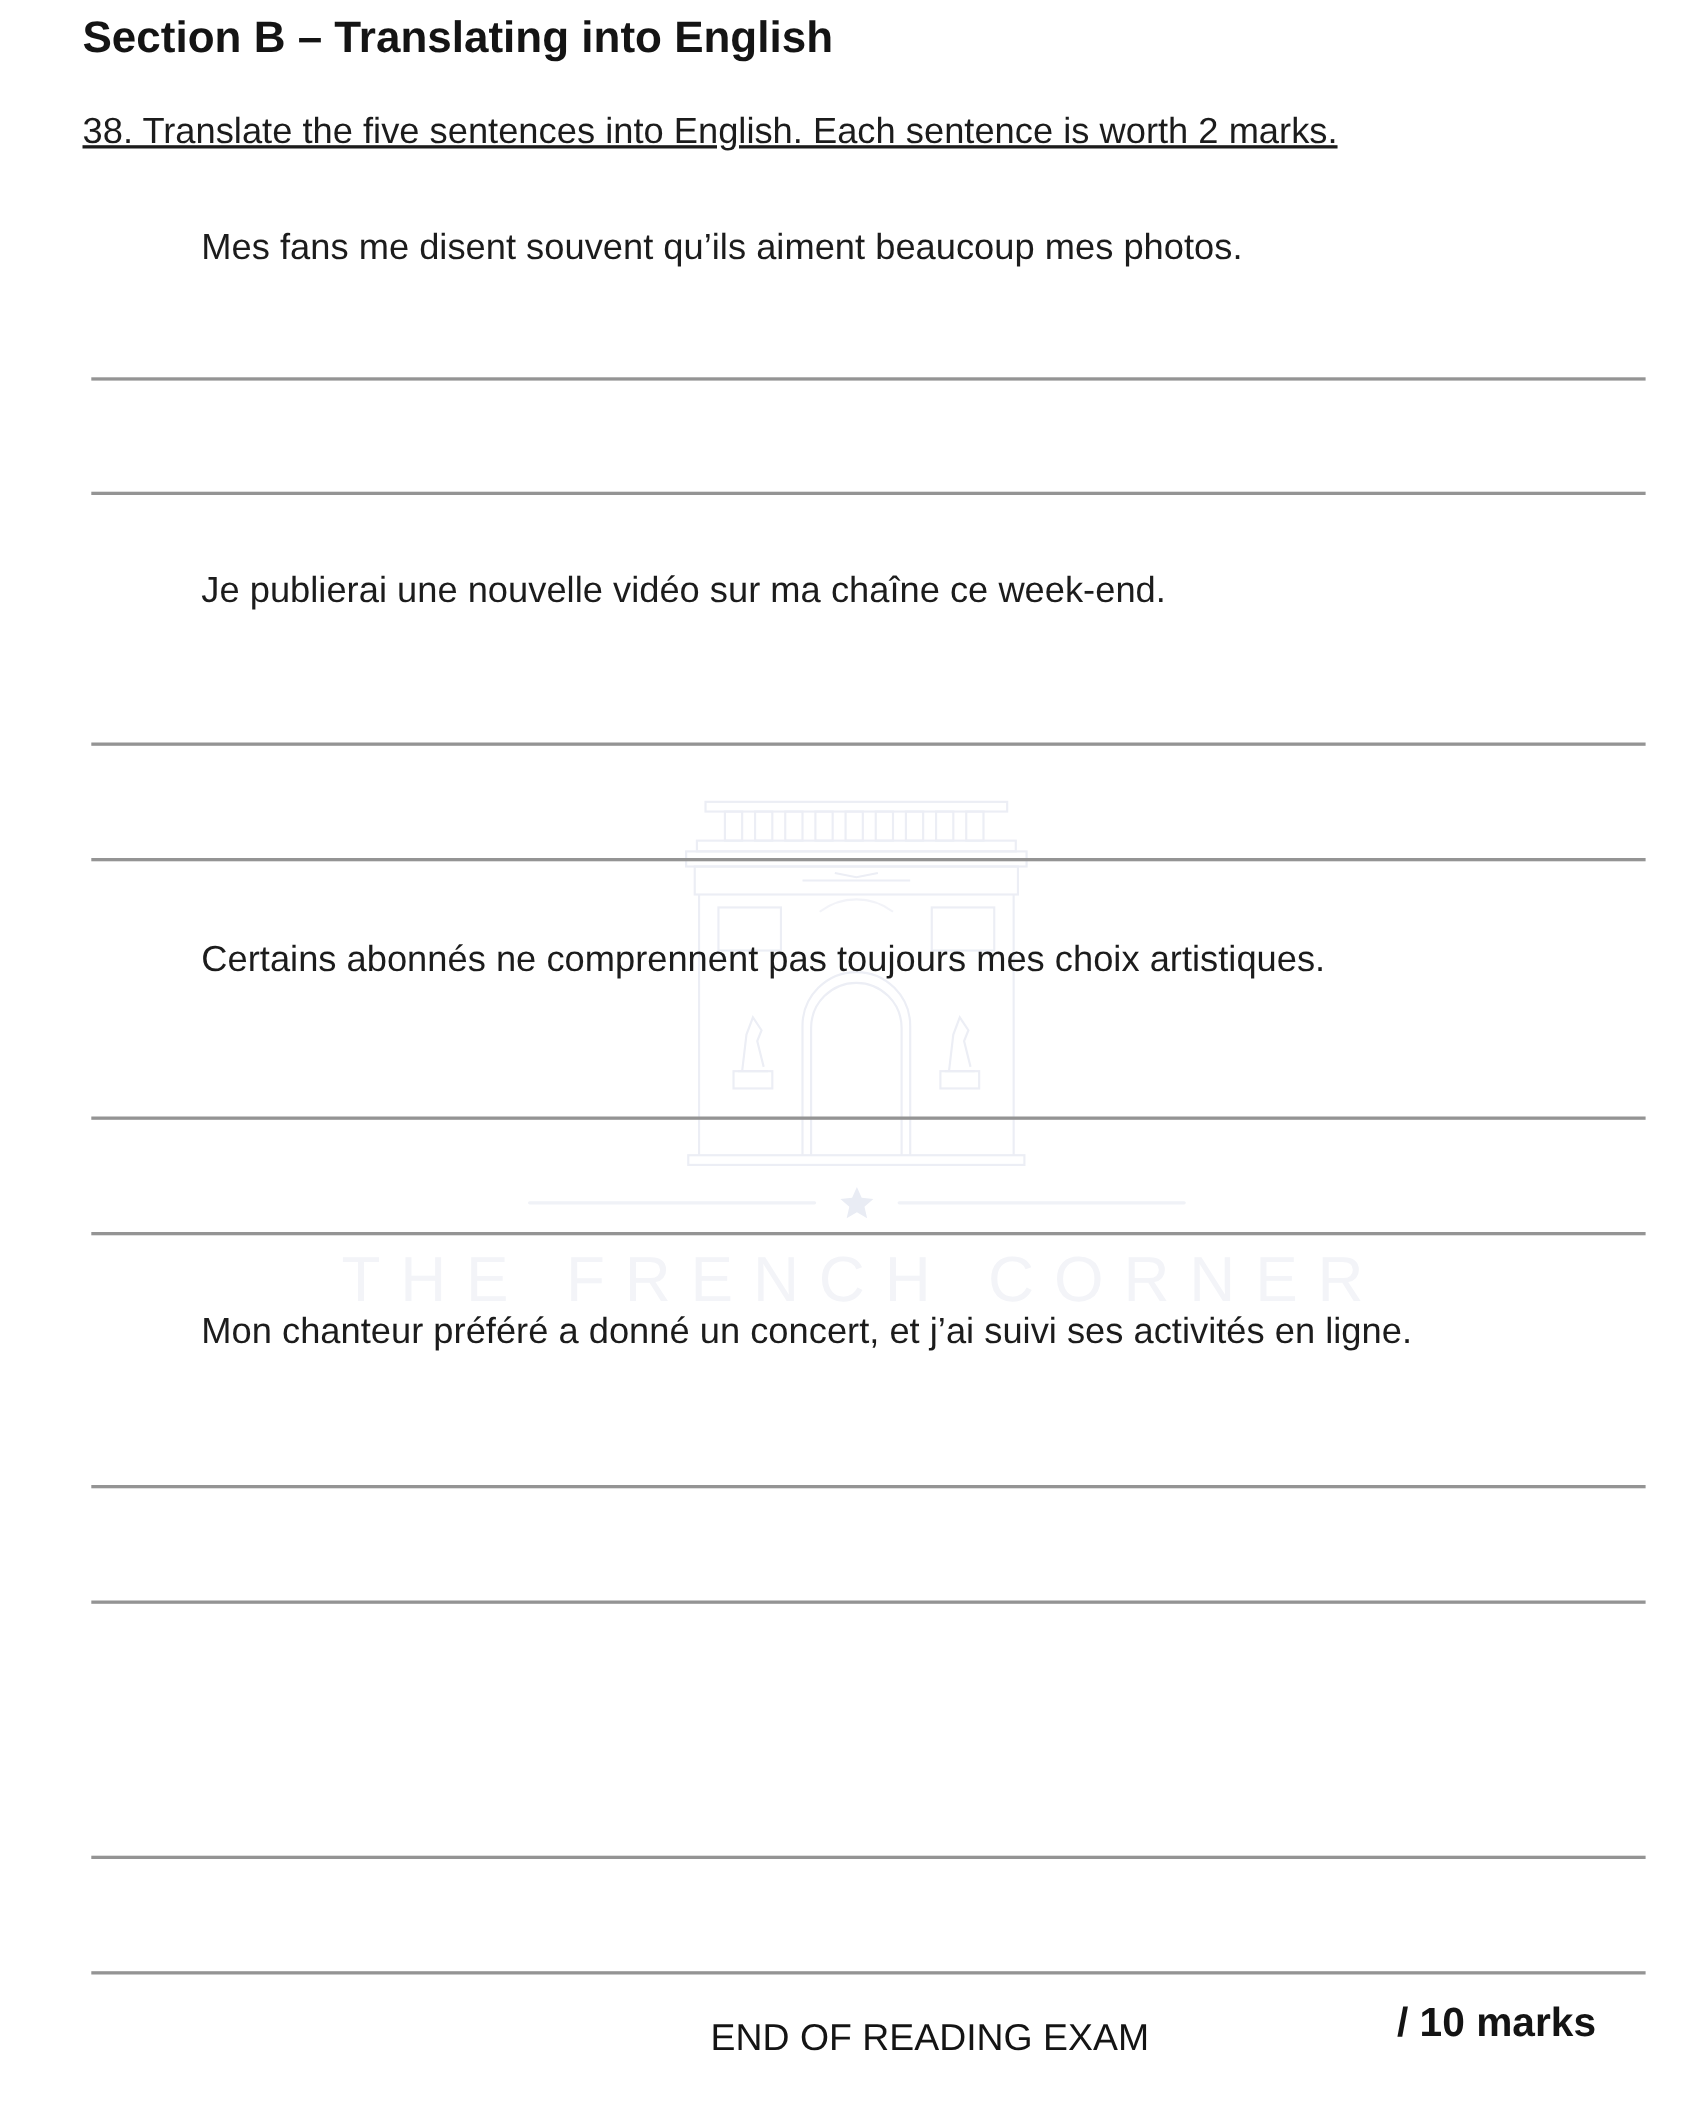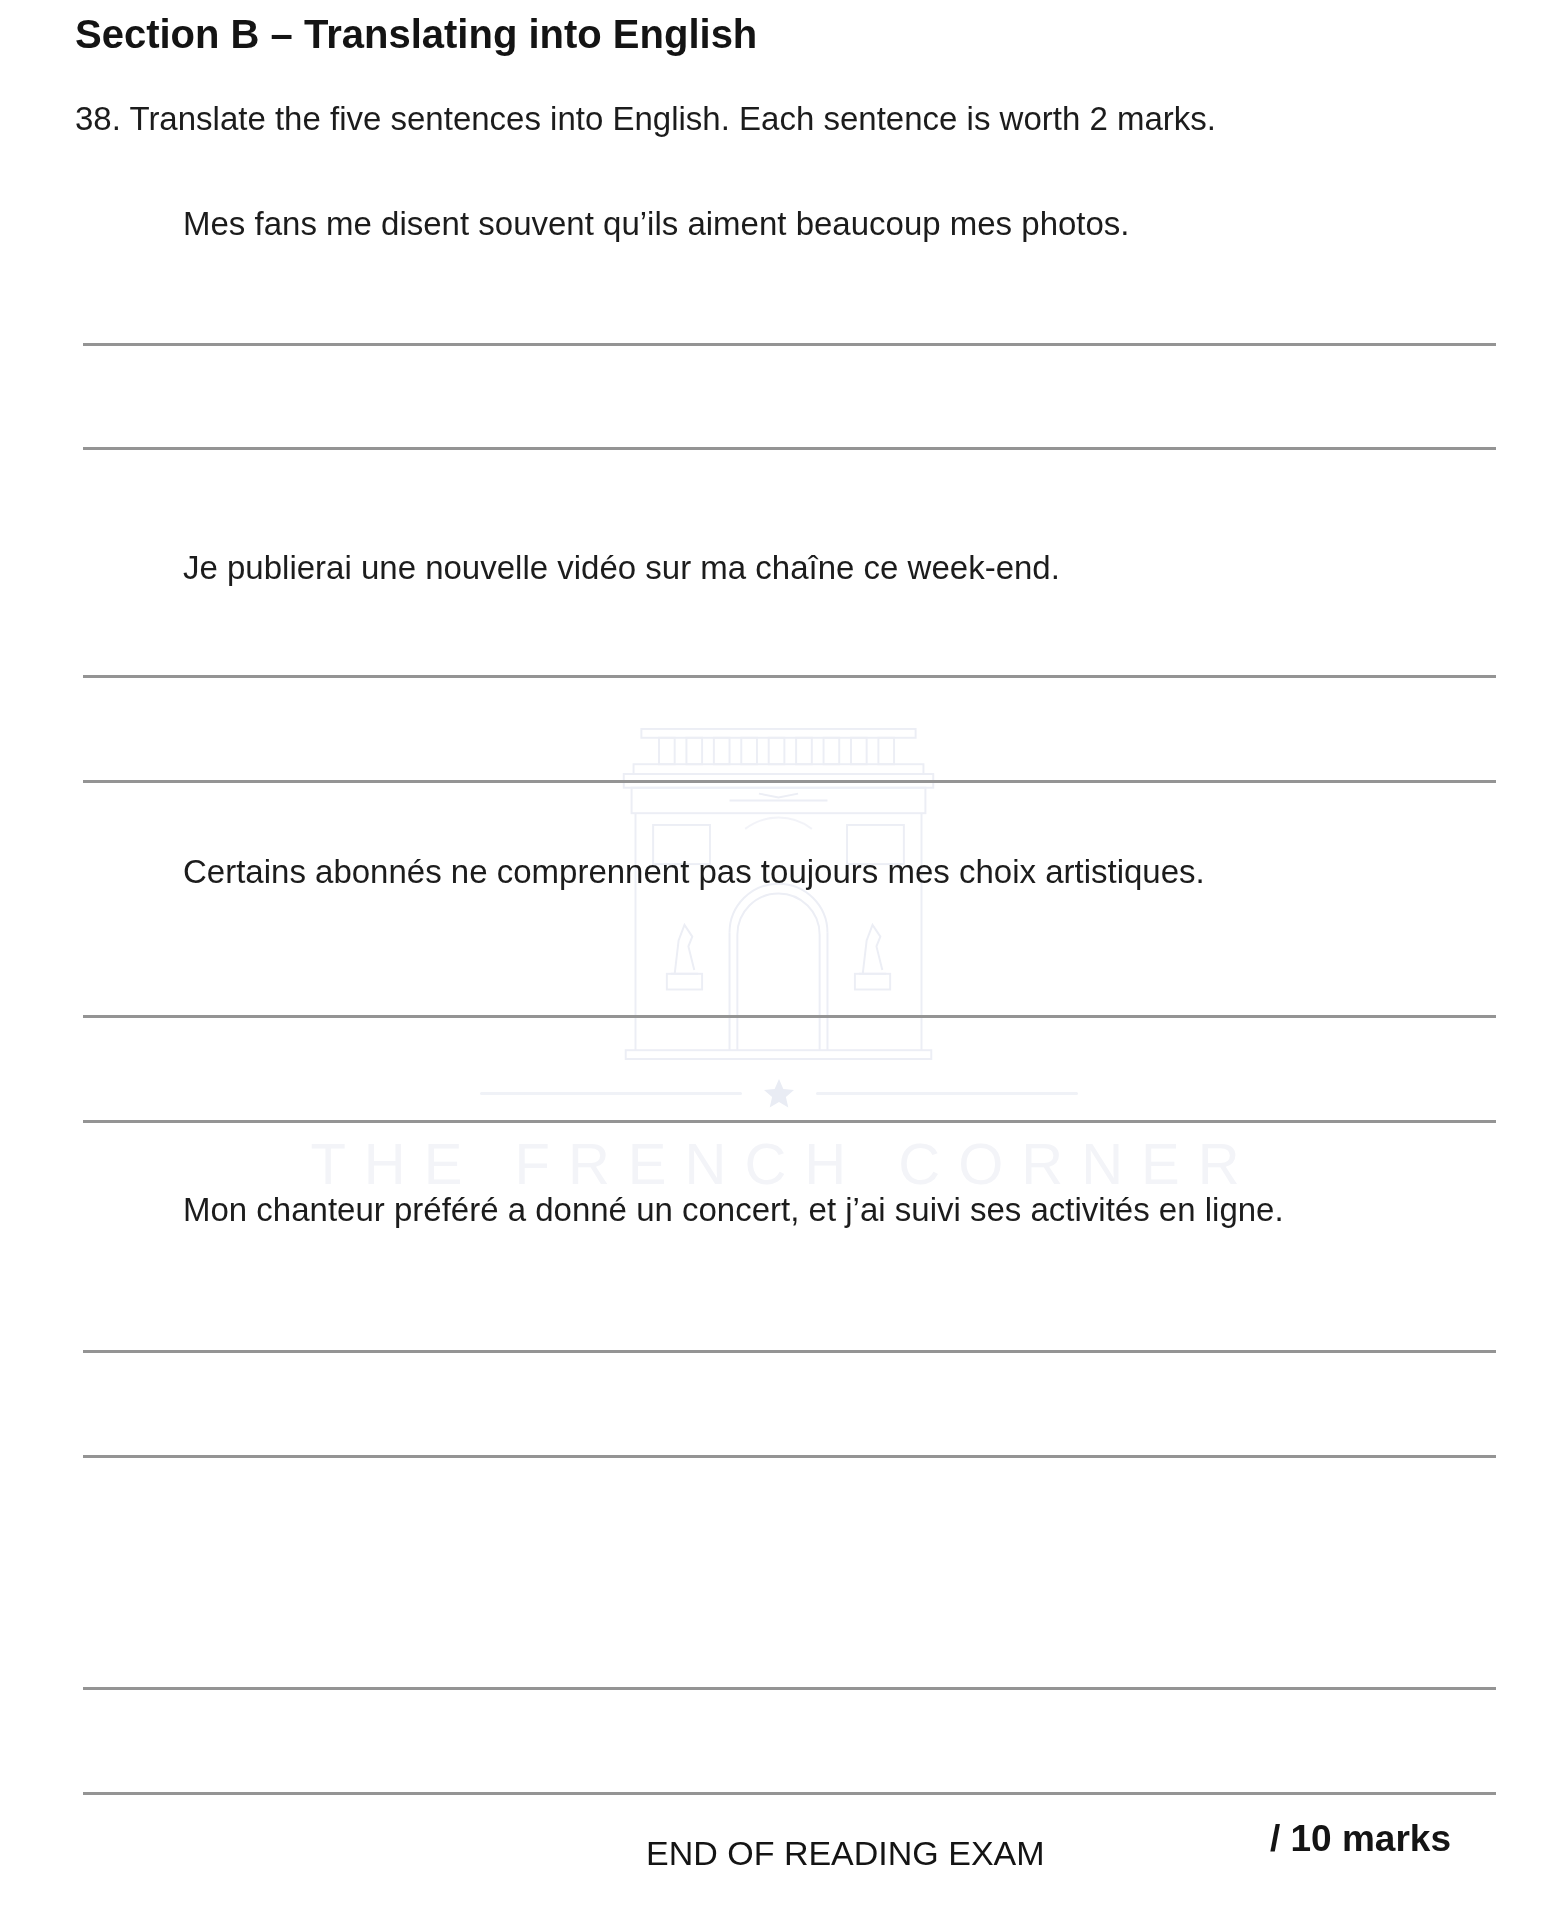--- a/index.html
+++ b/index.html
@@ -27,27 +27,27 @@
   }
   
   .content{position:absolute;inset:0;z-index:1;}
   .section-title{
     position:absolute;left:75px;top:10px;
     font-size:40px;font-weight:700;line-height:1.2;
     color:#141414;white-space:nowrap;
   }
   .question{
     position:absolute;left:75px;top:98px;
-    font-size:33px;line-height:1.25;color:#1c1c1c;white-space:nowrap;
+    font-size:33px;line-height:1.25;color:#1c1c1c;white-space:nowrap;text-decoration:underline;
   }
   .sentence{
     position:absolute;left:183px;
     font-size:33px;line-height:1.25;color:#1c1c1c;white-space:nowrap;
   }
-  .s1{top:203px;text-align:right;} .s2{top:547px;} .s3{top:851px;} .s4{top:1189px;} .s5{top:1521px;}
+  .s1{top:203px;text-align:right;} .s2{top:515px;} .s3{top:851px;} .s4{top:1189px;} .s5{top:1521px;}
   .answer-line{
     position:absolute;left:83px;width:1414px;height:3px;
     background:#949494;
   }
   .al1{top:343px;} .al2{top:447px;}
   .al3{top:675px;} .al4{top:780px;}
   .al5{top:1015px;} .al6{top:1120px;}
   .al7{top:1350px;} .al8{top:1455px;}
   .al9{top:1687px;} .al10{top:1792px;}
   .footer-end{

